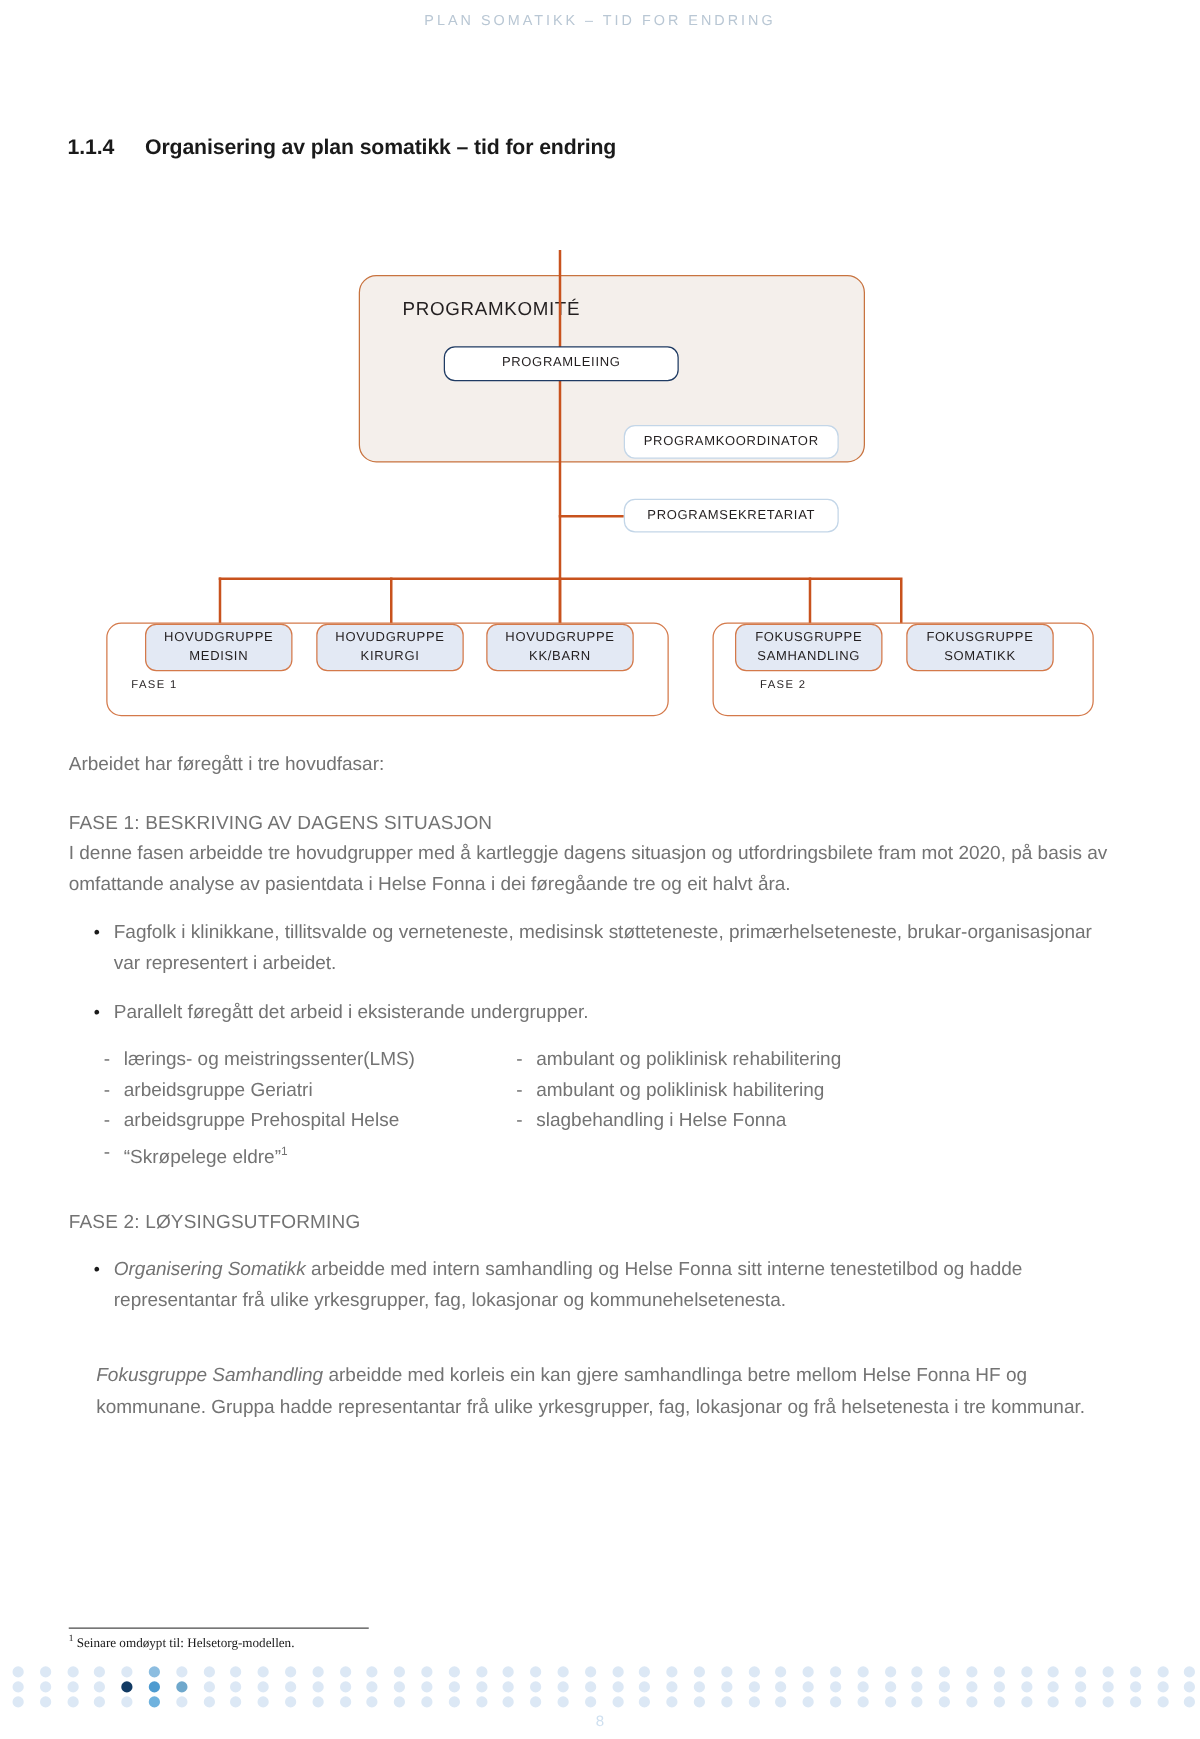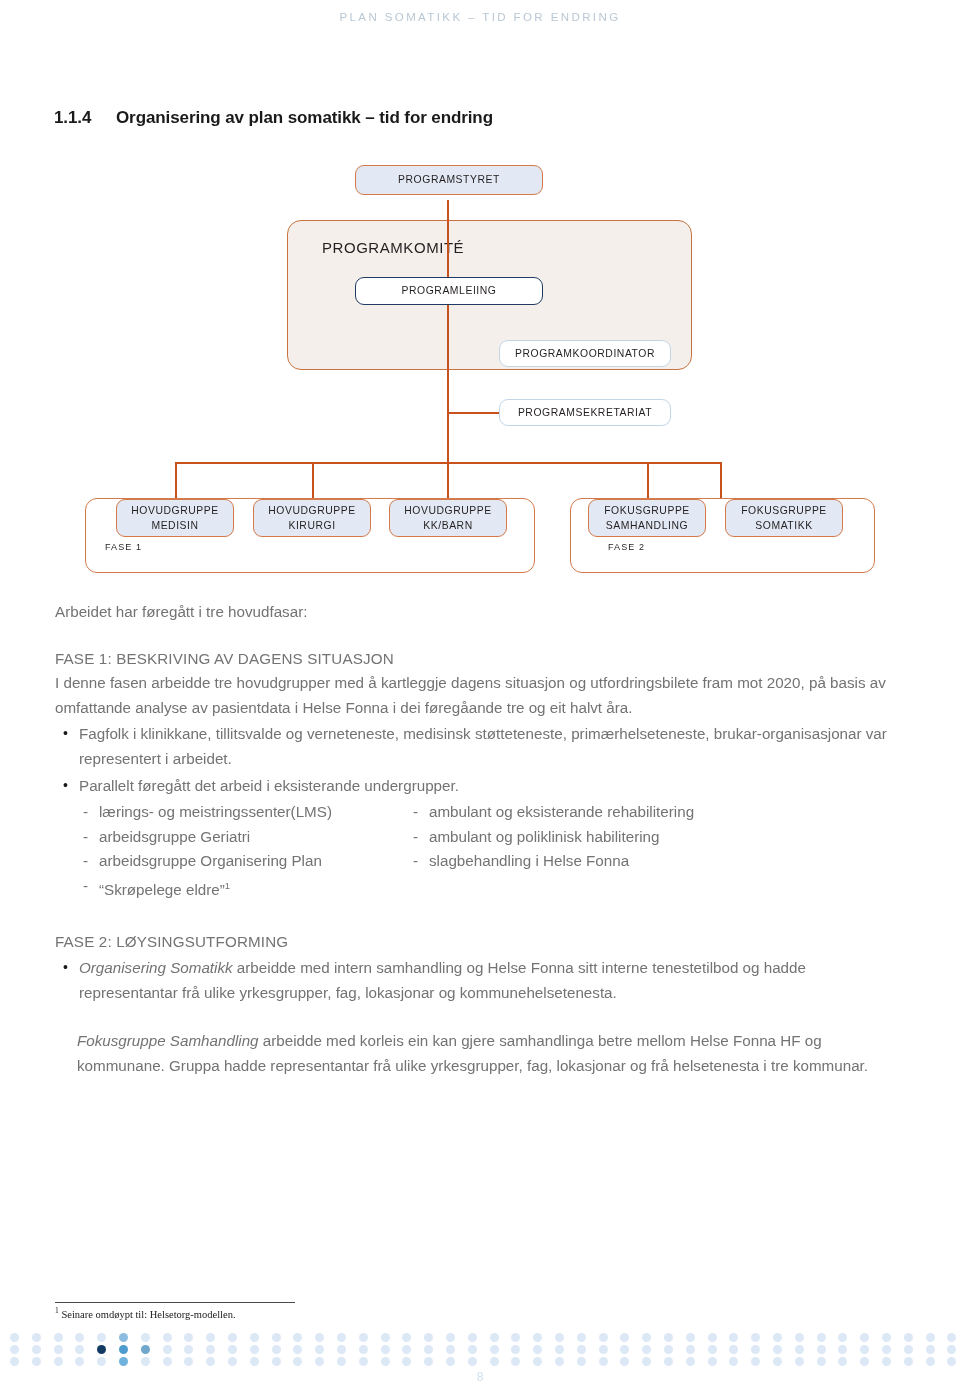--- a/index.html
+++ b/index.html
@@ -82,21 +82,21 @@
   }
   .body p{ margin:0; }
   .gap-md{ height:22px; }
   .gap-lg{ height:27px; }
   .caps{ letter-spacing:0.15px; }
 
   ul.bul{ margin:0; padding:0; list-style:none; }
   ul.bul > li{
     position:relative;
     padding-left:22px;
-    margin:2px;
+    margin:14px;
   }
   ul.bul > li:before{
     content:"\2022";
     position:absolute; left:6px; top:-1px;
     font-size:14px; color:#1a1a1a;
   }
 
   .subgrid{
     display:grid;
     grid-template-columns:330px auto;
@@ -153,24 +153,20 @@
   <div class="ln h" style="left:447px; top:262px; width:52px;"></div>
 
   <div class="ln h" style="left:175px; top:312px; width:545px;"></div>
 
   <div class="ln v" style="left:175px; top:312px; height:37px;"></div>
   <div class="ln v" style="left:312px; top:312px; height:37px;"></div>
   <div class="ln v" style="left:447px; top:312px; height:37px;"></div>
   <div class="ln v" style="left:647px; top:312px; height:37px;"></div>
   <div class="ln v" style="left:720px; top:312px; height:37px;"></div>
 
-  <div class="box" style="left:355px; top:15px; width:188px; height:30px;
-              border:1.4px solid #d4794a; background:#e3e9f4;">
-    <span>PROGRAMSTYRET</span>
-  </div>
 
   <div class="box" style="left:355px; top:127px; width:188px; height:28px;
               border:1.7px solid #1f3b63; background:#ffffff;">
     <span>PROGRAMLEIING</span>
   </div>
 
   <div class="box" style="left:499px; top:190px; width:172px; height:27px;
               border:1.3px solid #c3d6e8; background:#ffffff;">
     <span>PROGRAMKOORDINATOR</span>
   </div>
@@ -225,24 +221,24 @@
   <p class="caps">FASE 1: BESKRIVING AV DAGENS SITUASJON</p>
   <p>I denne fasen arbeidde tre hovudgrupper med å kartleggje dagens situasjon og utfordringsbilete fram mot 2020, på basis av omfattande analyse av pasientdata i Helse Fonna i dei føregåande tre og eit halvt åra.</p>
 
   <ul class="bul">
     <li>Fagfolk i klinikkane, tillitsvalde og verneteneste, medisinsk støtteteneste, primærhelseteneste, brukar-organisasjonar var representert i arbeidet.</li>
     <li>Parallelt føregått det arbeid i eksisterande undergrupper.</li>
   </ul>
 
   <div class="subgrid">
     <div class="cell">lærings- og meistringssenter(LMS)</div>
-    <div class="cell">ambulant og eksisterande rehabilitering</div>
+    <div class="cell">ambulant og poliklinisk rehabilitering</div>
     <div class="cell">arbeidsgruppe Geriatri</div>
     <div class="cell">ambulant og poliklinisk habilitering</div>
-    <div class="cell">arbeidsgruppe Organisering Plan</div>
+    <div class="cell">arbeidsgruppe Prehospital Helse</div>
     <div class="cell">slagbehandling i Helse Fonna</div>
     <div class="cell"><span>“Skrøpelege eldre”</span><sup>1</sup></div>
   </div>
 
   <div class="gap-lg"></div>
 
   <p class="caps">FASE 2: LØYSINGSUTFORMING</p>
   <ul class="bul">
     <li><span class="it">Organisering Somatikk</span><span> arbeidde med intern samhandling og Helse Fonna sitt interne tenestetilbod og hadde representantar frå ulike yrkesgrupper, fag, lokasjonar og kommunehelsetenesta.</span></li>
   </ul>

